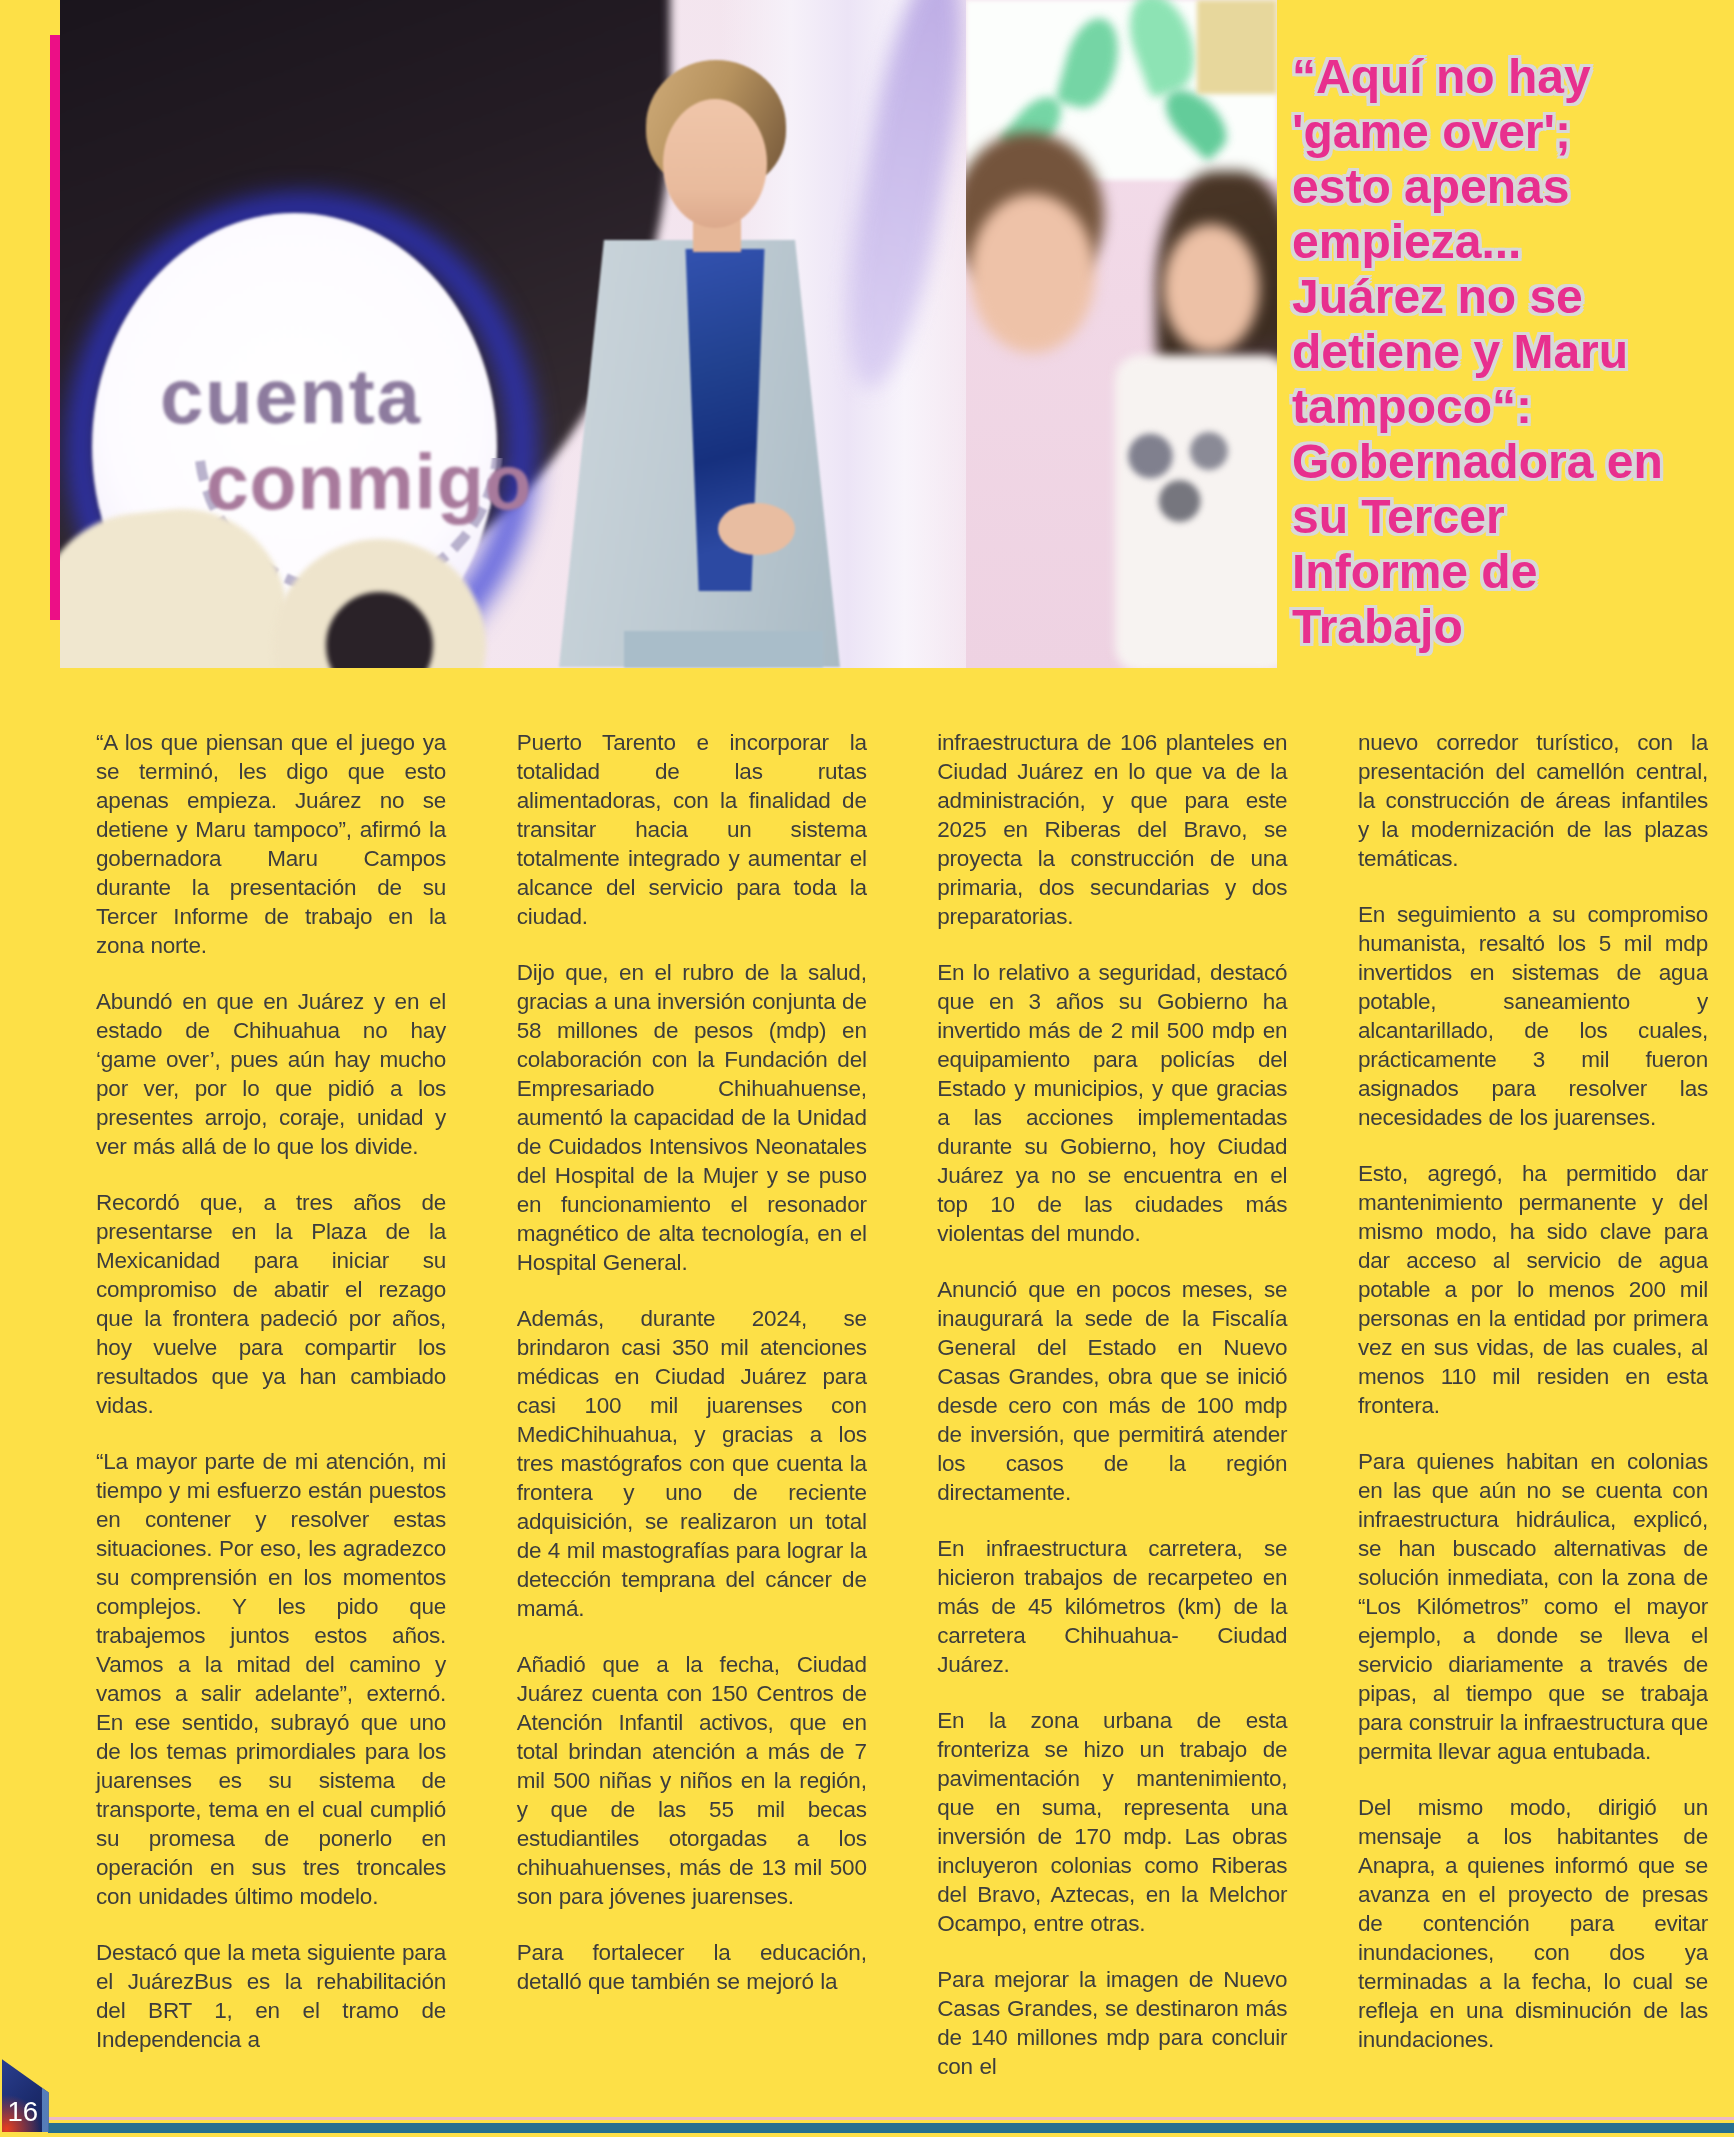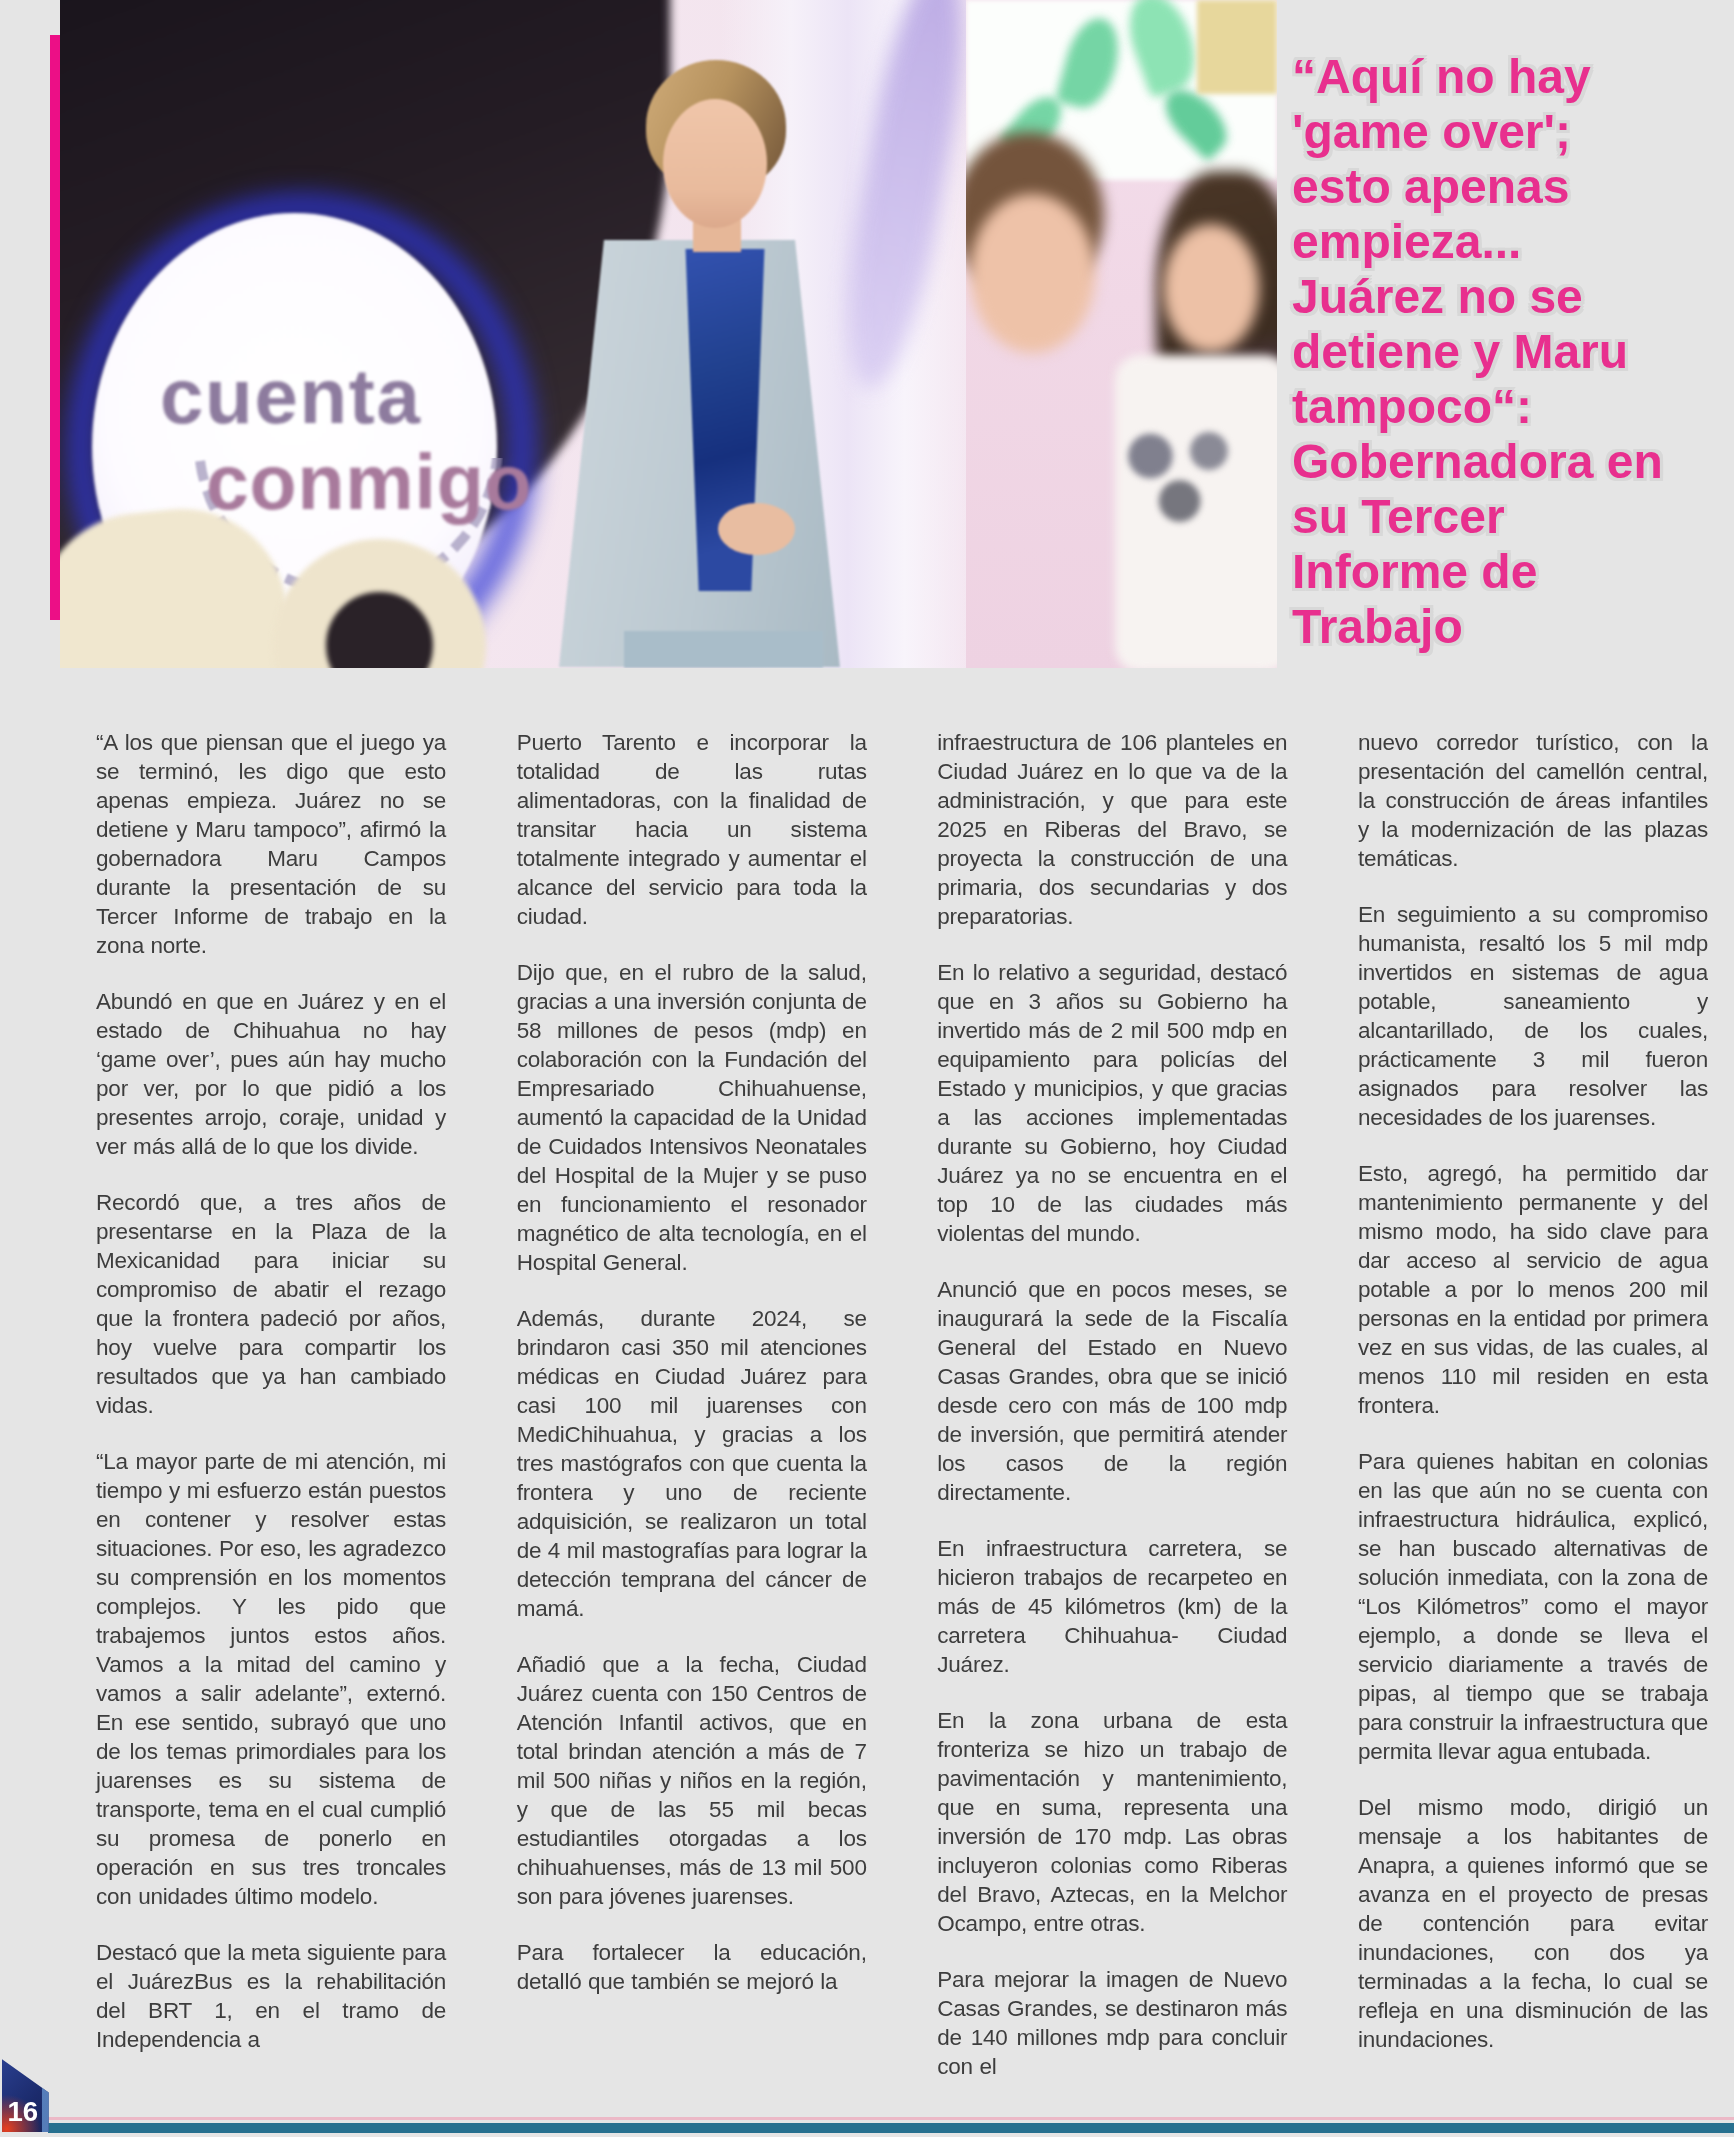--- a/index.html
+++ b/index.html
@@ -7,21 +7,21 @@
     --headline-pink:#e82f8e;
     --footer-teal:#27708f;
     --footer-pink:#ecb9c7;
     --badge-navy:#1b2a6b;
     --badge-red:#e8401e;
     --logo-purple:#8d7b9e;
     --logo-pink-purple:#a87a9c;
     --body-text:#3d3d3d;
   }
   html,body{margin:0;padding:0;background:#ffffff;}
-  .page{position:relative;width:1735px;height:2137px;background:#e5e5e5;overflow:hidden;
+  .page{position:relative;width:1735px;height:2137px;background:#fde047;overflow:hidden;
         font-family:"Liberation Sans",sans-serif;}
   .page *{box-sizing:border-box;}
 
   
   .accent-bar{position:absolute;left:50px;top:35px;width:11px;height:585px;
               background:var(--accent-magenta);}
 
   
   .photo{position:absolute;left:60px;top:0;width:1217px;height:668px;overflow:hidden;
          background:linear-gradient(105deg,#f6ecf2 0%,#f3e4ee 55%,#f0d9e8 100%);}
@@ -120,21 +120,21 @@
          background:var(--footer-pink);}
   .footer-teal-bar{position:absolute;left:48px;top:2123px;width:1686px;height:10px;
          background:var(--footer-teal);}
   .page-badge{position:absolute;left:1.7px;top:2059px;width:47px;height:73px;
          clip-path:polygon(0 0,100% 46%,100% 100%,0 100%);
          background:
            radial-gradient(circle at 10% 96%,var(--badge-red) 0%,rgba(232,64,30,0) 42%),
            linear-gradient(90deg,rgba(0,0,0,0) 84%,rgba(96,140,200,.85) 86%),
            linear-gradient(135deg,#2a3f8f 0%,var(--badge-navy) 60%,#16245c 100%);
          display:flex;align-items:flex-end;}
-  .page-number{color:#ffffff;font-size:27.6px;font-weight:bold;line-height:1;
+  .page-number{color:#ffffff;font-size:27.6px;font-weight:normal;line-height:1;
          padding:0 0 6.7px 5.8px;}
 </style>
 </head>
 <body>
 
 <div class="page">
 
   <div class="accent-bar"></div>
 
   <div class="photo">

